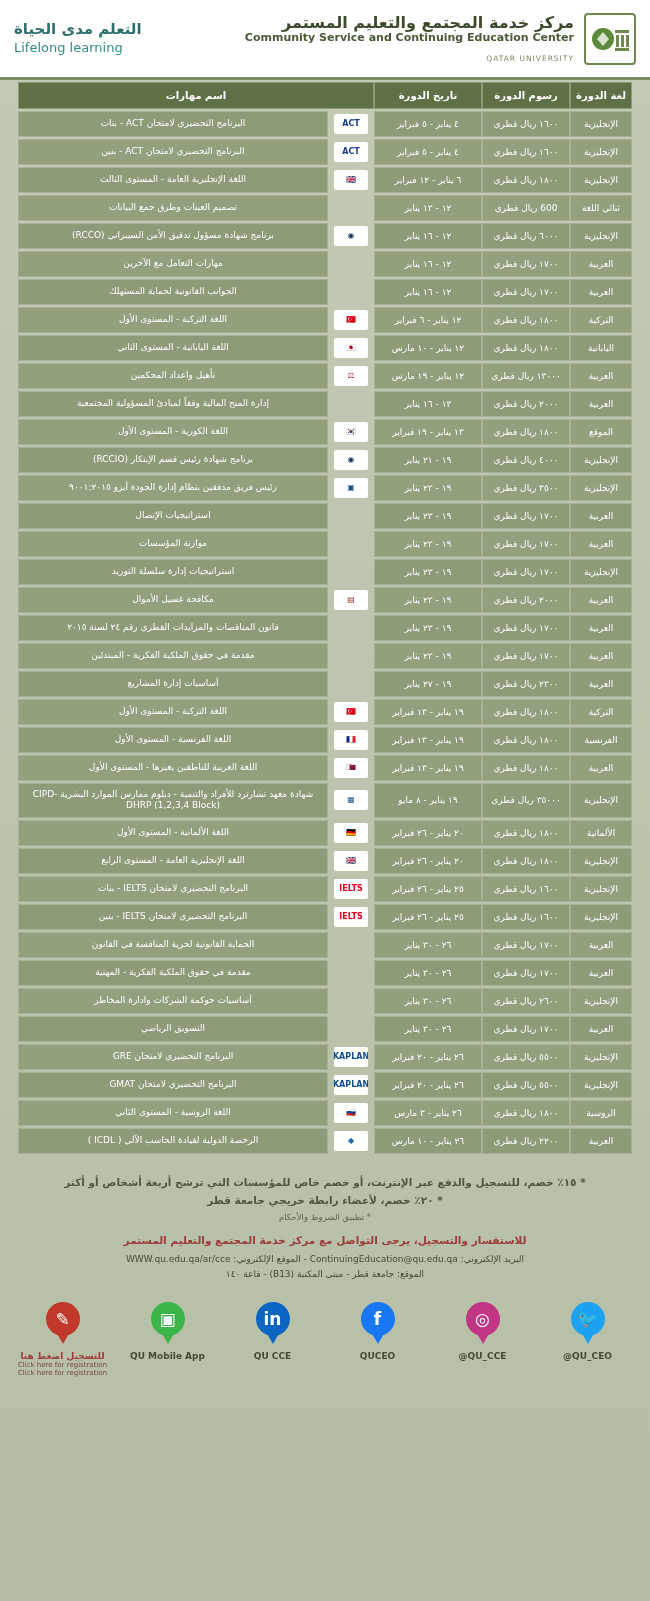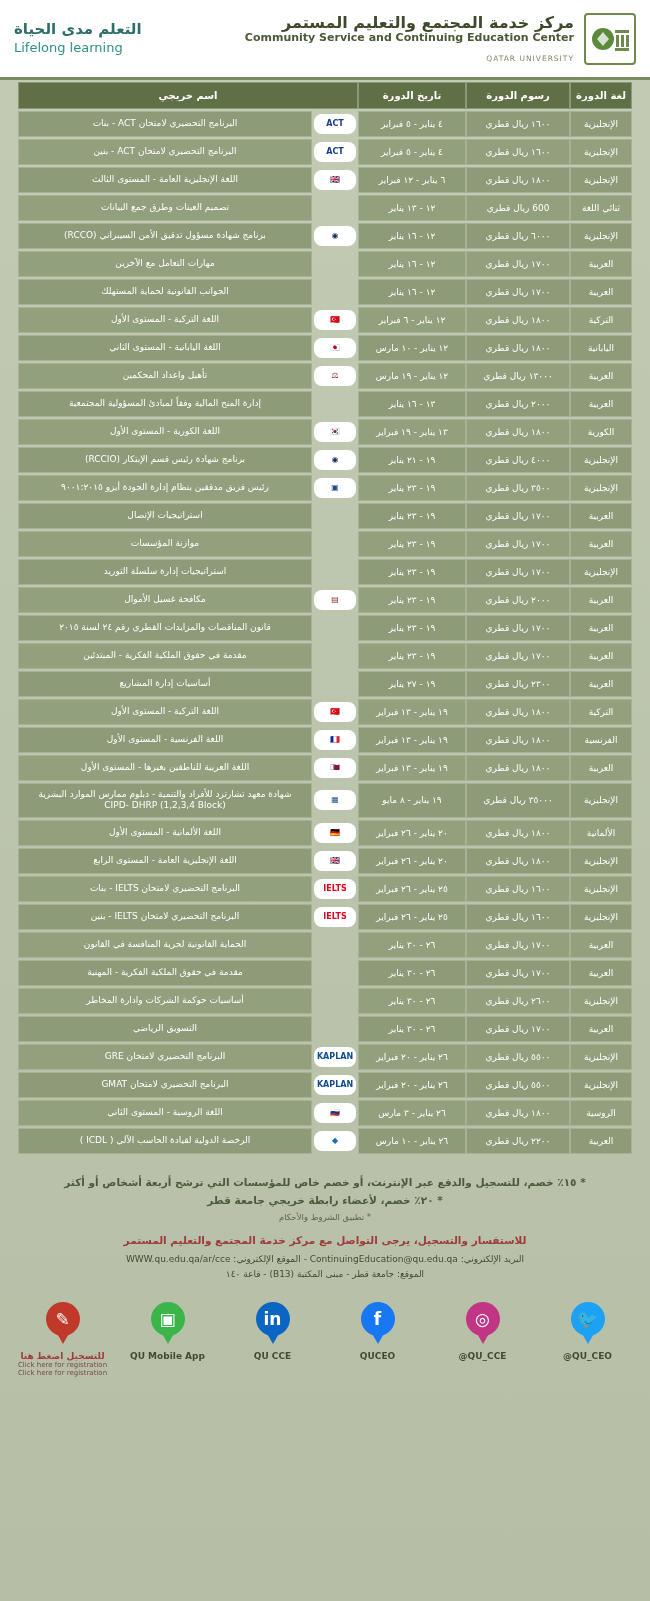--- a/index.html
+++ b/index.html
@@ -100,34 +100,34 @@
     position: relative;
     padding-right: 8px;
   }
   .logo-cell {
     width: 46px;
     background: transparent !important;
     border: none !important;
     padding: 0 2px !important;
   }
   .mini-logo {
-    width: 42px; height: 20px;
+    width: 34px; height: 20px;
     background: #ffffff;
-    border-radius: 8px;
+    border-radius: 2px;
     display: inline-flex;
     align-items: center;
     justify-content: center;
     font-size: 8px;
     font-weight: bold;
     color: #1a3a8f;
     overflow: hidden;
     line-height: 1;
   }
   .col-lang { width: 62px; }
-  .col-fee { width: 104px; }
+  .col-fee { width: 88px; }
   .col-date { width: 108px; }
 
   
   .notes {
     padding: 14px 22px 4px;
     text-align: center;
   }
   .note {
     color: #4c5a3c;
     font-size: 10.5px;
@@ -204,21 +204,21 @@
   </div>
 
 
   <div class="tbl-wrap">
     <table class="courses">
       <thead>
         <tr>
           <th class="col-lang">لغة الدورة</th>
           <th class="col-fee">رسوم الدورة</th>
           <th class="col-date">تاريخ الدورة</th>
-          <th colspan="2">اسم خريجي</th>
+          <th colspan="2">اسم مهارات</th>
         </tr>
       </thead>
       <tbody id="rows-body">
           <tr>
             <td class="col-lang">الإنجليزية</td>
             <td class="col-fee">١٦٠٠ ريال قطري</td>
             <td class="col-date">٤ يناير - ٥ فبراير</td>
             <td class="logo-cell"><span class="mini-logo" style="color: rgb(26, 58, 143);">ACT</span></td>
             <td class="c-name">البرنامج التحضيري لامتحان ACT - بنات</td>
           </tr>
@@ -286,21 +286,21 @@
             <td class="c-name">تأهيل واعداد المحكمين</td>
           </tr>
           <tr>
             <td class="col-lang">العربية</td>
             <td class="col-fee">٢٠٠٠ ريال قطري</td>
             <td class="col-date">١٣ - ١٦ يناير</td>
             <td class="logo-cell"></td>
             <td class="c-name">إدارة المنح المالية وفقاً لمبادئ المسؤولية المجتمعية</td>
           </tr>
           <tr>
-            <td class="col-lang">الكورية</td>
+            <td class="col-lang">الموقع</td>
             <td class="col-fee">١٨٠٠ ريال قطري</td>
             <td class="col-date">١٣ يناير - ١٩ فبراير</td>
             <td class="logo-cell"><span class="mini-logo" style="color: rgb(0, 52, 120);">🇰🇷</span></td>
             <td class="c-name">اللغة الكورية - المستوى الأول</td>
           </tr>
           <tr>
             <td class="col-lang">الإنجليزية</td>
             <td class="col-fee">٤٠٠٠ ريال قطري</td>
             <td class="col-date">١٩ - ٢١ يناير</td>
             <td class="logo-cell"><span class="mini-logo" style="color: rgb(22, 50, 92);">◉</span></td>

